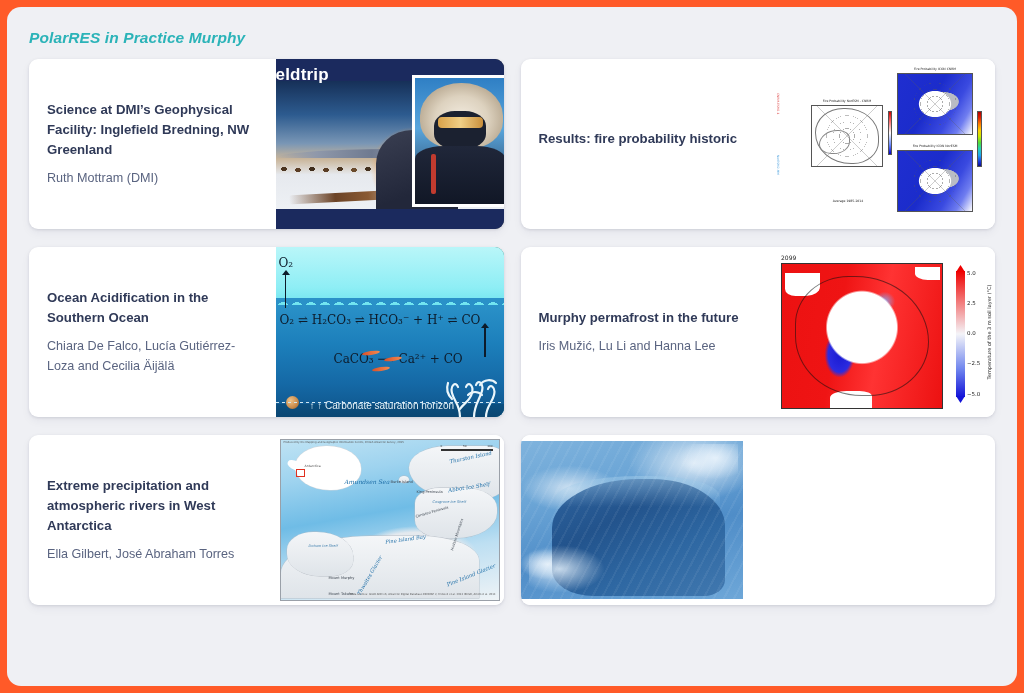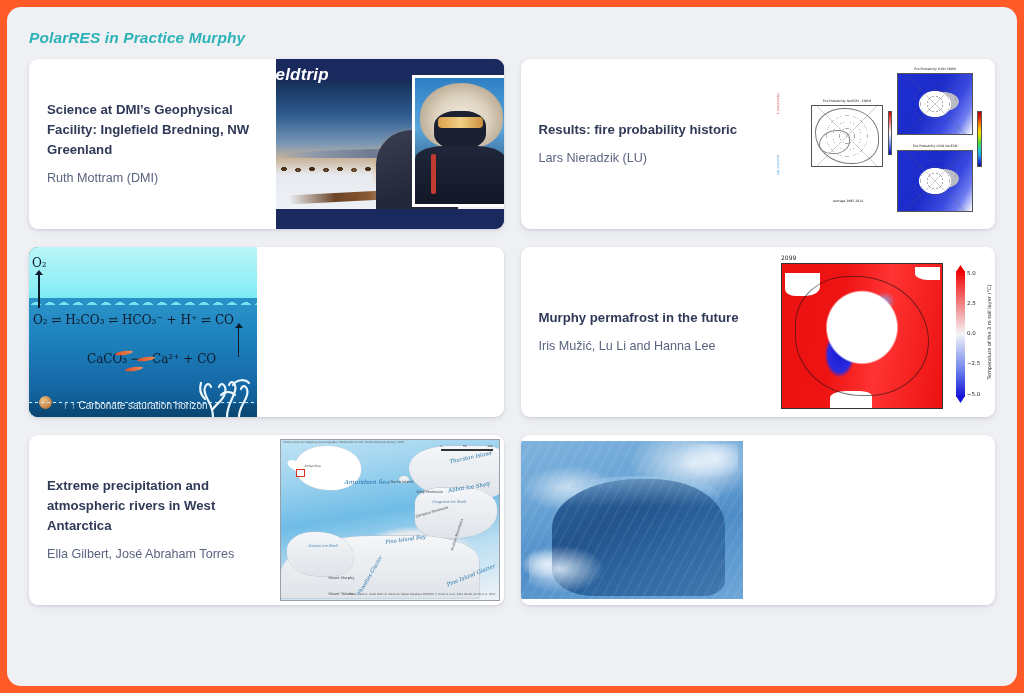--- a/index.html
+++ b/index.html
@@ -86,21 +86,21 @@
     align-self: stretch;
   }
 
   .thumb-inner {
     position: absolute;
     inset: 0;
     overflow: hidden;
   }
 
   
-  .t1 { background: #404040; font-style: italic; }
+  .t1 { background: #404040; }
   .t1 .slide-head {
     position: absolute;
     left: 0; top: 6px;
     font-size: 17px;
     font-weight: 700;
     color: #ffffff;
     letter-spacing: 0.2px;
     z-index: 4;
   }
   .t1 .photo {
@@ -532,21 +532,20 @@
             <div class="parka"></div>
             <div class="zip"></div>
           </div>
         </div>
       </div>
     </div>
 
     <div class="story-card">
       <div class="card-text">
         <div class="card-title">Results: fire probability historic</div>
-        <div class="card-authors">Lars Nieradzik (LU)</div>
       </div>
       <div class="card-thumb">
         <div class="thumb-inner t2">
 
           <div class="tiny-axis" style="left:8px; top:34px; color:#e05555;">CNRM-ESM2-1</div>
           <div class="tiny-axis" style="left:8px; top:96px; color:#5aa8e0;">NorESM2-MM</div>
 
           <div class="fig-label" style="left:42px; top:40px; width:76px;">Fire Probability NorESM - CNRM</div>
           <div class="polar-map" style="left:44px; top:46px; width:72px; height:62px;">
             <div class="grat"></div>
@@ -567,20 +566,24 @@
             <div class="ice"></div>
             <div class="grat"></div>
           </div>
 
           <div class="cbar-rainbow" style="left:210px; top:52px; width:5px; height:56px;"></div>
         </div>
       </div>
     </div>
 
     <div class="story-card">
+      <div class="card-text">
+        <div class="card-title">Ocean Acidification in the Southern Ocean</div>
+        <div class="card-authors">Chiara De Falco, Lucía Gutiérrez-Loza and Cecilia Äijälä</div>
+      </div>
       <div class="card-thumb">
         <div class="thumb-inner t3">
           <div class="sky"></div>
           <div class="sea"></div>
           <div class="waves"></div>
           <div class="o2-top">O₂</div>
           <div class="arrow-up-left"></div>
           <div class="arrow-up-right"></div>
           <div class="eq-top">
             <span>O₂ ⇌ H₂CO₃ ⇌ HCO₃⁻ + H⁺ ⇌ CO</span>

